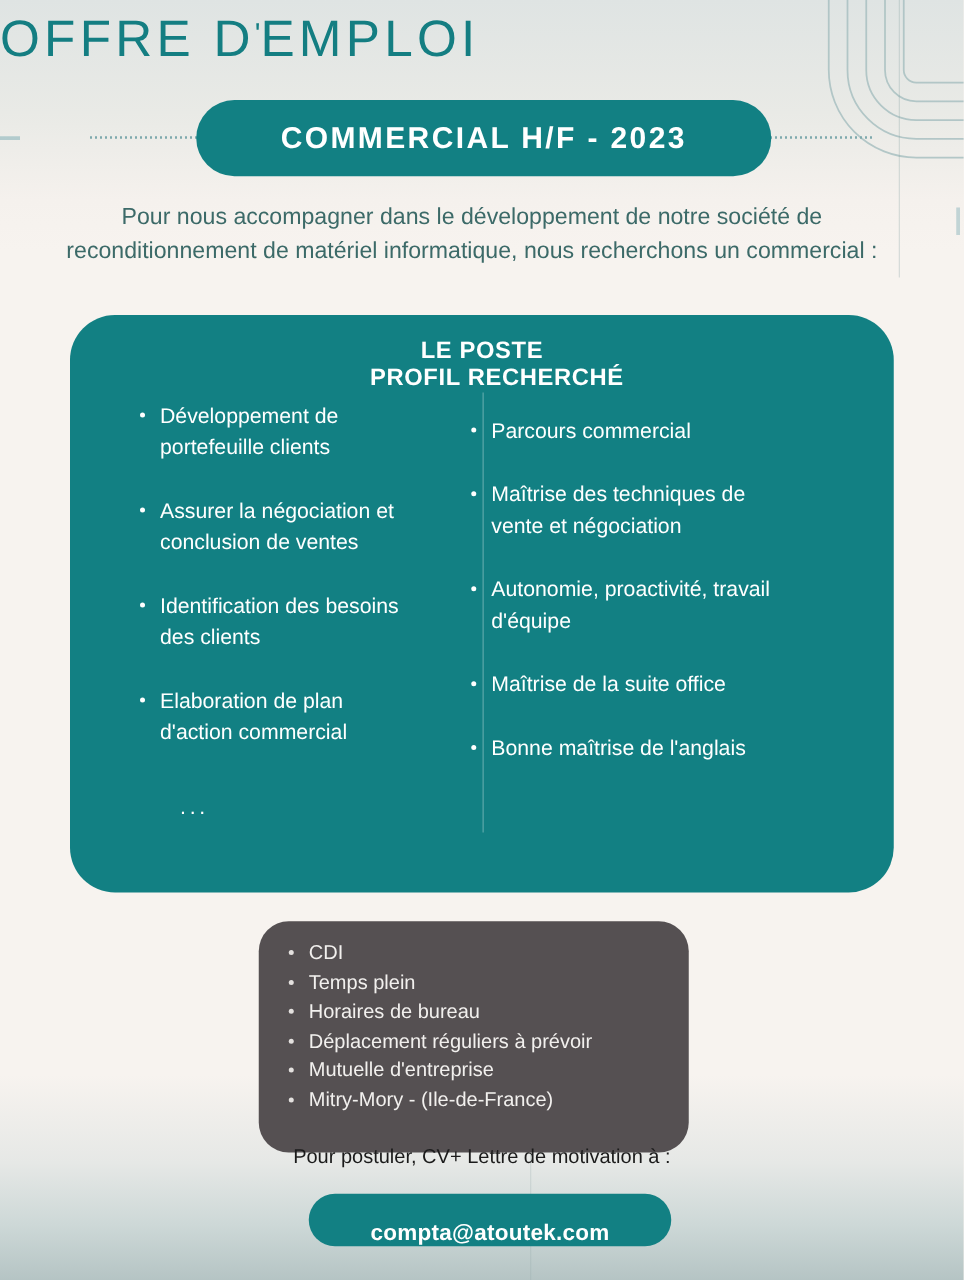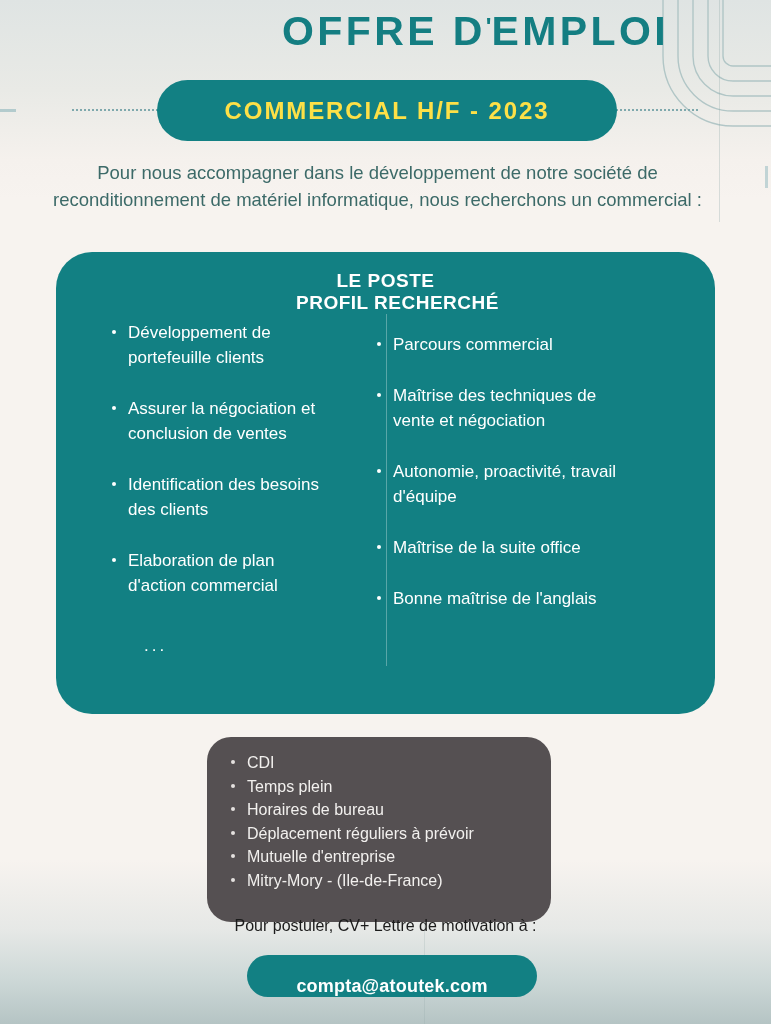--- a/index.html
+++ b/index.html
@@ -77,23 +77,23 @@
     background: #9fc0c4;
     opacity: .6;
   }
 
   
   .main-title {
     position: absolute;
     top: 8px;
     left: 0;
     width: 669px;
-    text-align: right;
+    text-align: left;
     font-size: 41px;
-    font-weight: 700;
+    font-weight: 400;
     letter-spacing: 3.4px;
     color: #147e82;
     white-space: nowrap;
   }
   .main-title .apos {
     font-size: 24px;
     vertical-align: 10px;
     letter-spacing: 0;
   }
 
@@ -124,21 +124,21 @@
     border-radius: 31px;
     background: #128083;
     display: flex;
     align-items: center;
     justify-content: center;
   }
   .subtitle-pill span {
     font-size: 24px;
     font-weight: 700;
     letter-spacing: 1.9px;
-    color: #fde047;
+    color: #ffffff;
     white-space: nowrap;
   }
 
   
   .intro {
     position: absolute;
     top: 159px;
     left: 52px;
     width: 651px;
     text-align: center;

